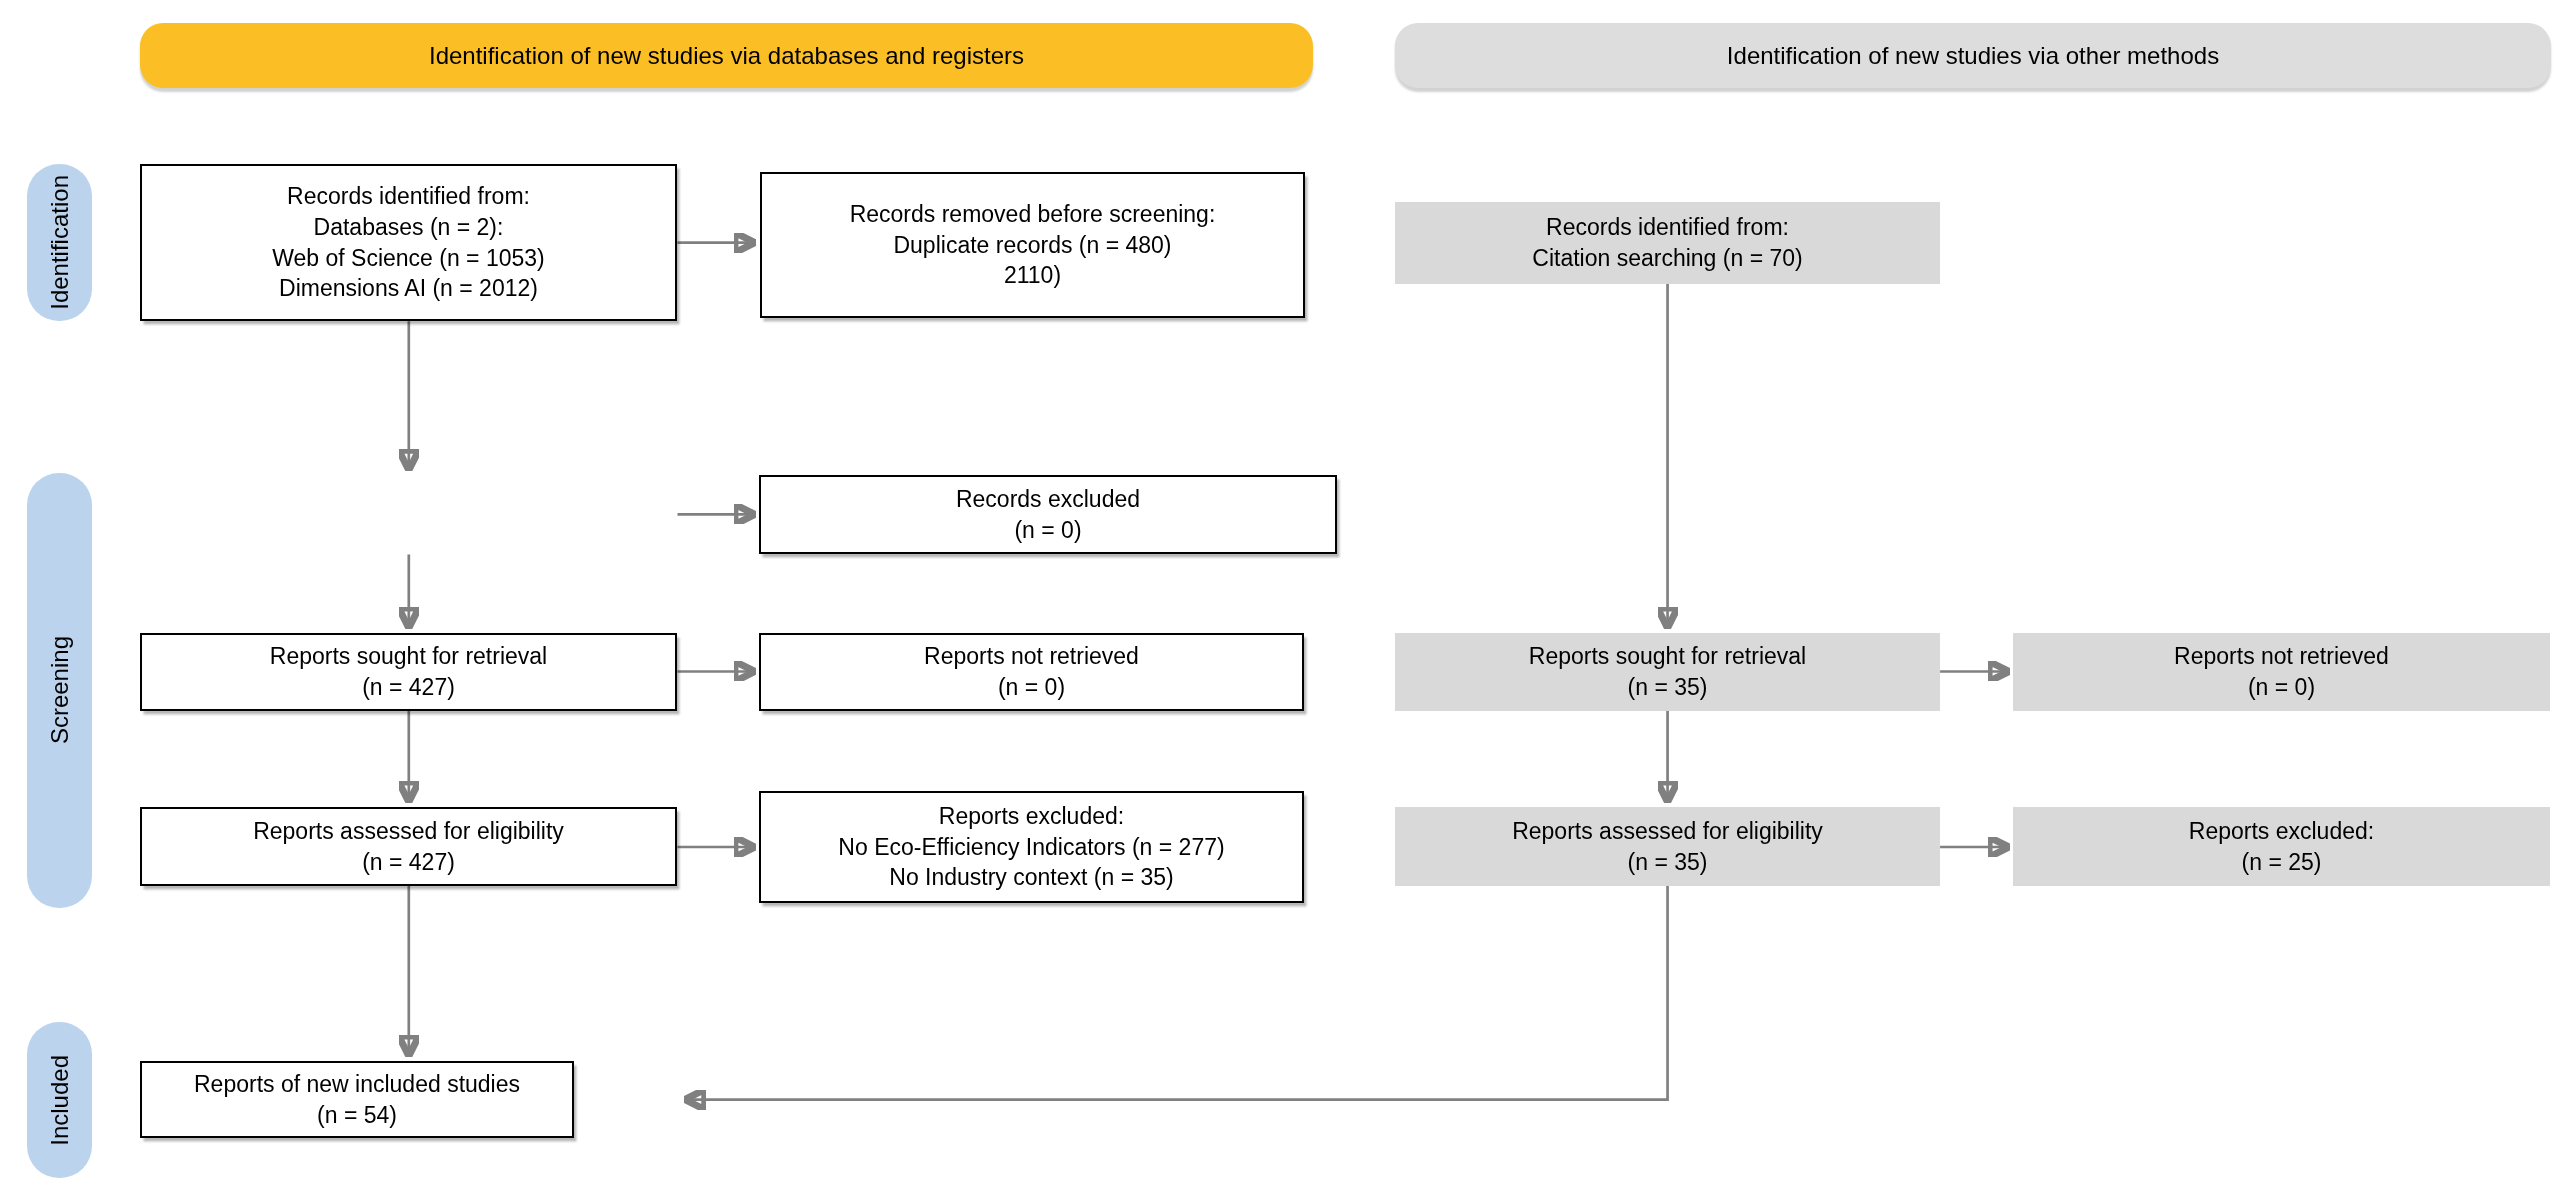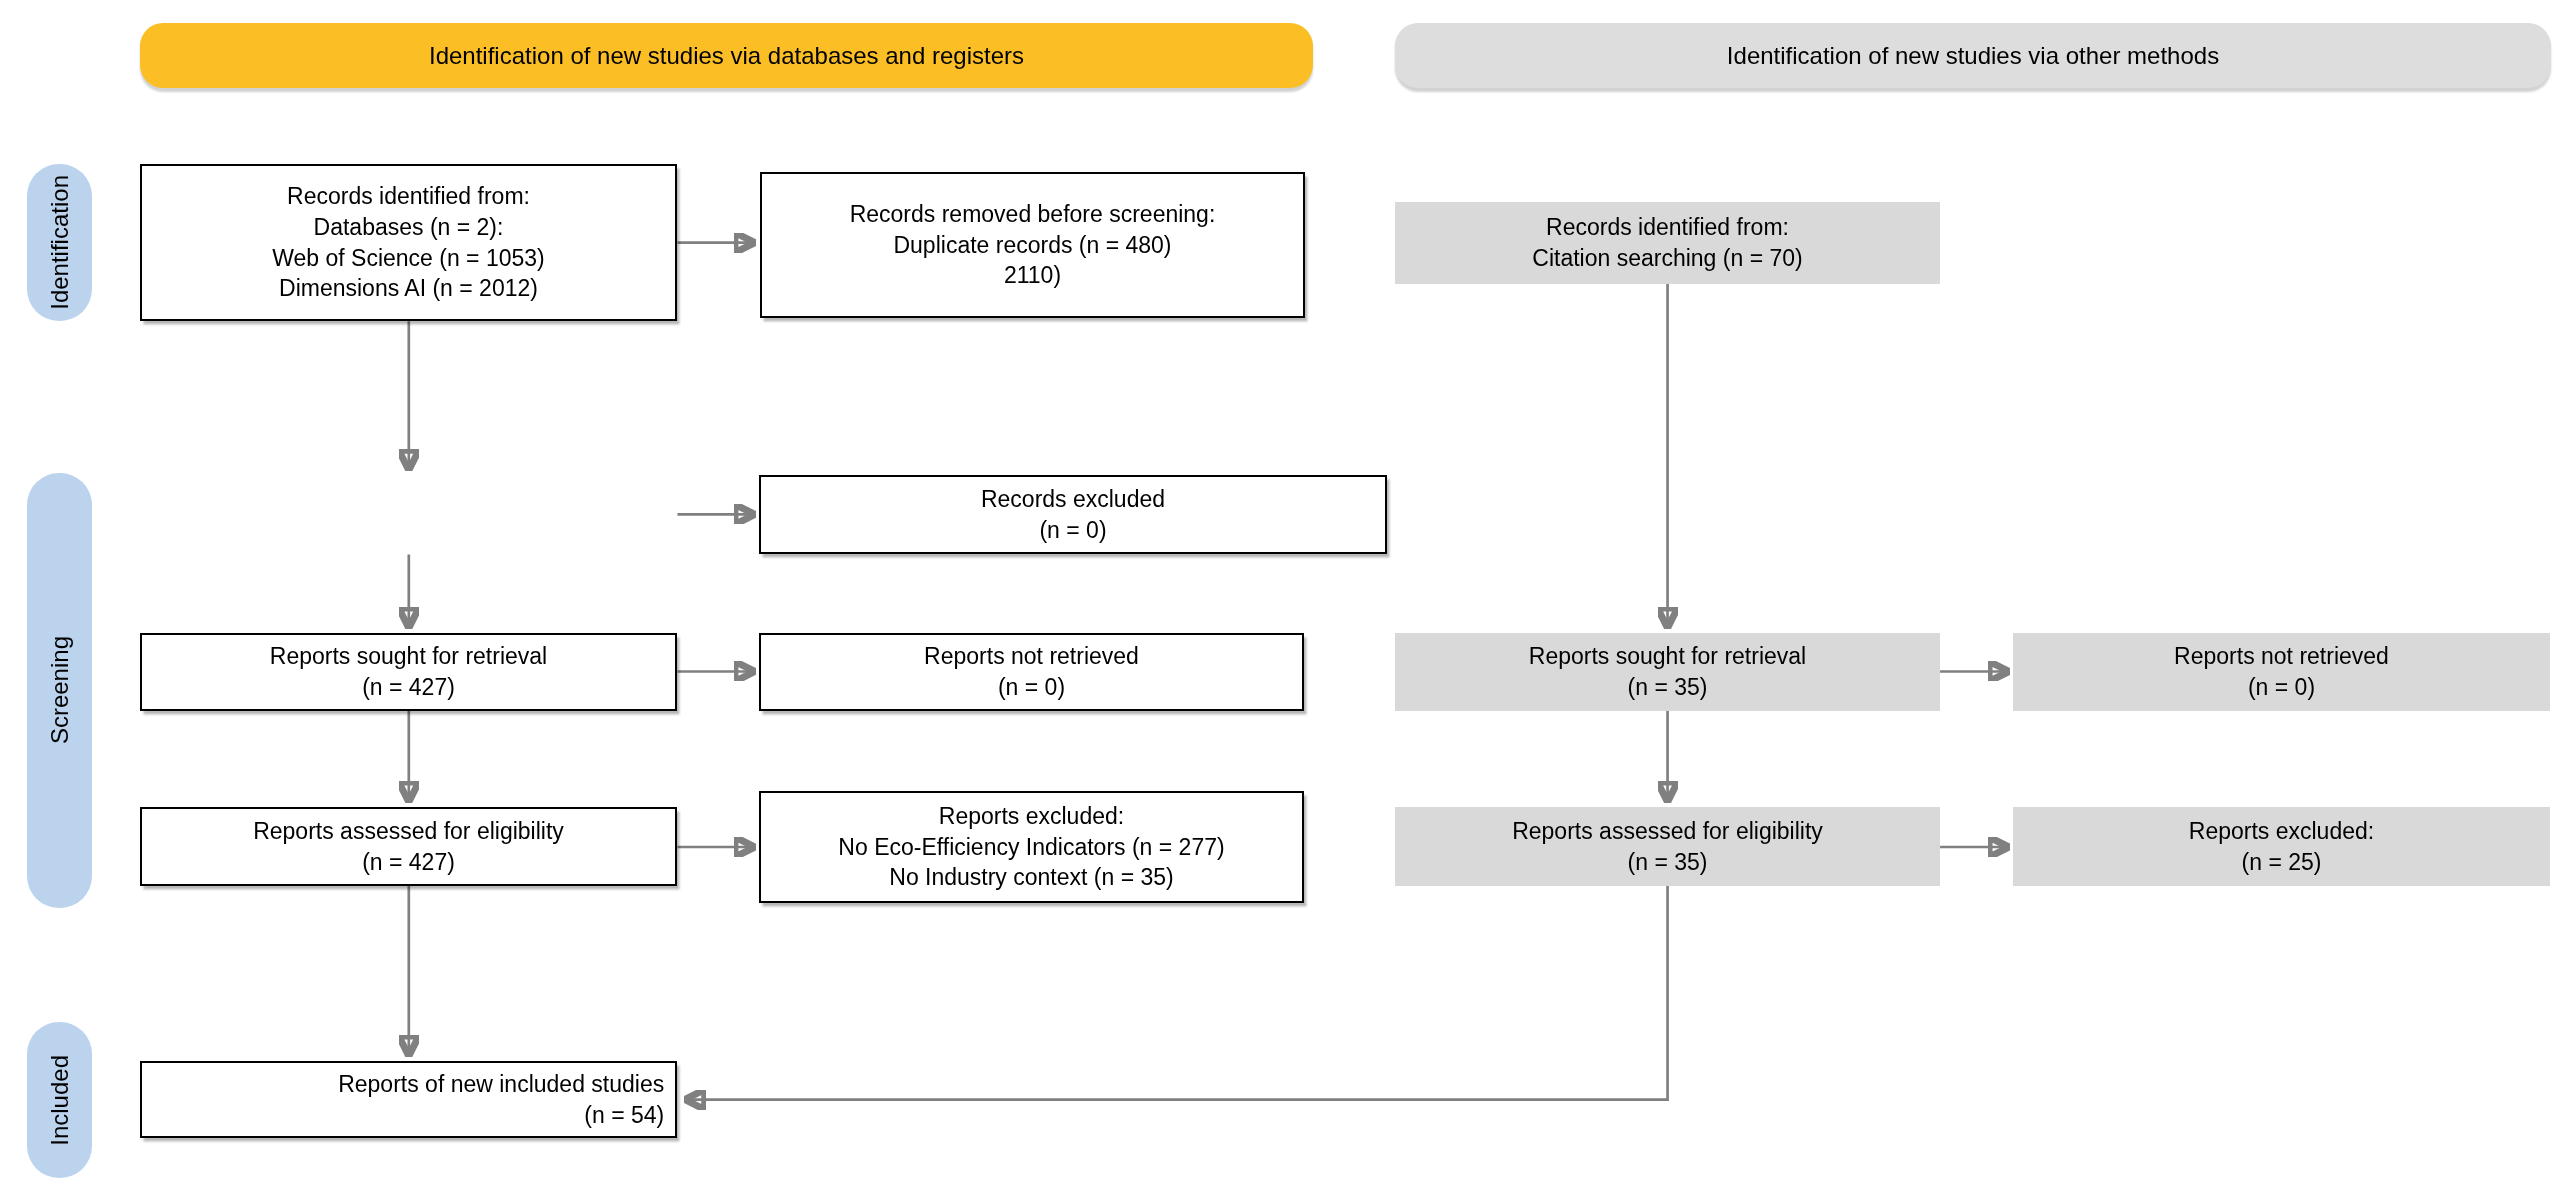--- a/index.html
+++ b/index.html
@@ -95,21 +95,21 @@
       <div>Dimensions AI (n = 2012)</div>
     </div>
 
   <div class="box white" style="left:760px;top:172px;width:545px;height:146px;">
       <div>Records removed before screening:</div>
       <div>Duplicate records (n = 480)</div>
       <div>2110)</div>
     </div>
 
 
-  <div class="box white" style="left:759px;top:475px;width:628px;height:79px;">
+  <div class="box white" style="left:759px;top:475px;width:578px;height:79px;">
       <div>Records excluded</div>
       <div>(n = 0)</div>
     </div>
 
   <div class="box white" style="left:140px;top:633px;width:537px;height:78px;">
       <div>Reports sought for retrieval</div>
       <div>(n = 427)</div>
     </div>
 
   <div class="box white" style="left:759px;top:633px;width:545px;height:78px;">
@@ -121,21 +121,21 @@
       <div>Reports assessed for eligibility</div>
       <div>(n = 427)</div>
     </div>
 
   <div class="box white" style="left:759px;top:791px;width:545px;height:112px;">
       <div>Reports excluded:</div>
       <div>No Eco-Efficiency Indicators (n = 277)</div>
       <div>No Industry context (n = 35)</div>
     </div>
 
-  <div class="box white" style="left:140px;top:1061px;width:537px;height:77px;align-items:flex-end;">
+  <div class="box white" style="left:140px;top:1061px;width:434px;height:77px;">
       <div>Reports of new included studies</div>
       <div>(n = 54)</div>
     </div>
 
   <div class="box grayfill" style="left:1395px;top:202px;width:545px;height:82px;">
       <div>Records identified from:</div>
       <div>Citation searching (n = 70)</div>
     </div>
 
   <div class="box grayfill" style="left:1395px;top:633px;width:545px;height:78px;">

